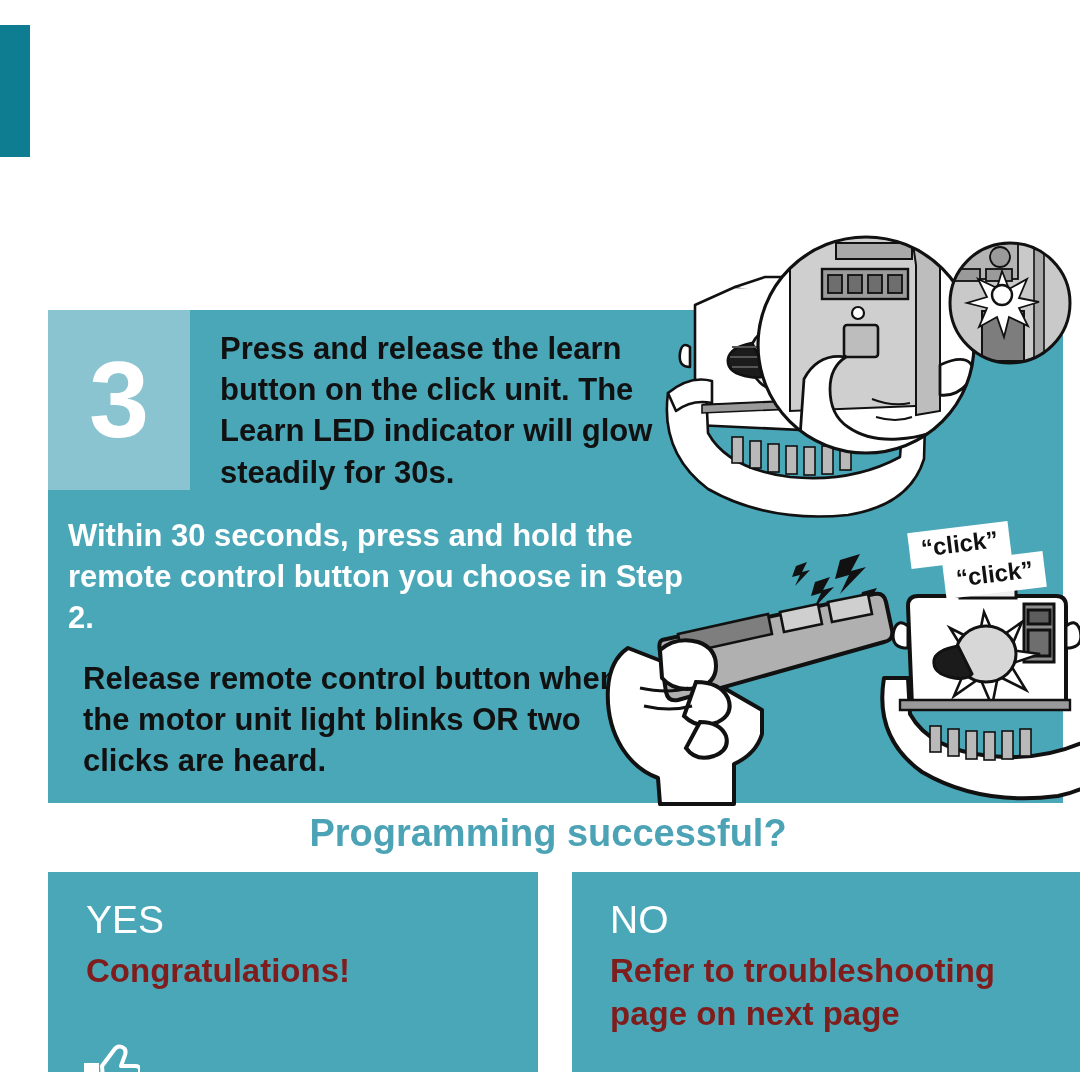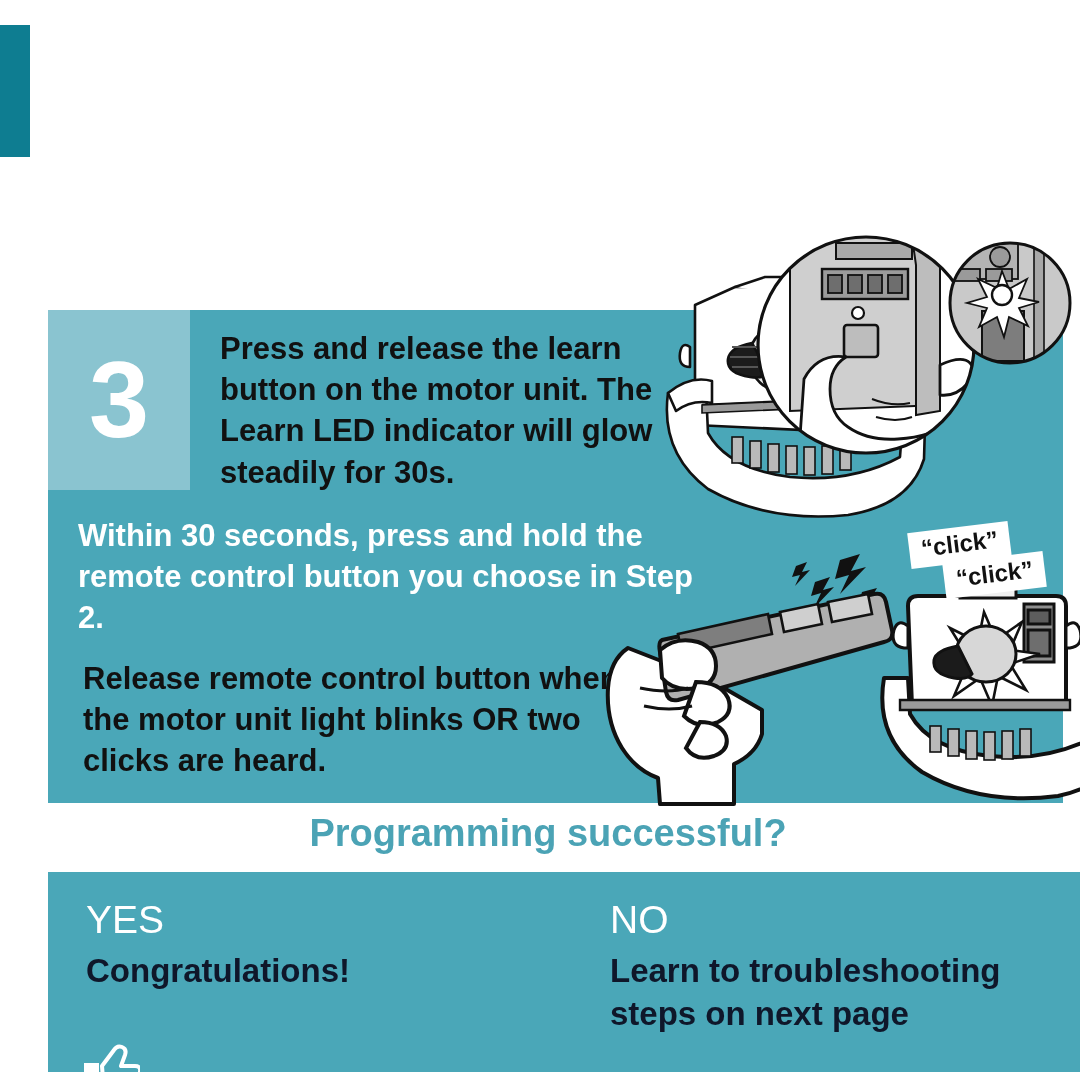--- a/index.html
+++ b/index.html
@@ -41,21 +41,21 @@
   .step-number{
     position:absolute;left:0;top:0;width:142px;height:180px;
     display:flex;align-items:center;justify-content:center;
     font-size:108px;font-weight:bold;color:#ffffff;line-height:1;
   }
   .step-text{
     position:absolute;left:172px;top:18px;width:470px;
     font-size:31px;font-weight:bold;color:#111;line-height:1.33;
   }
   .para-white{
-    position:absolute;left:30px;top:205px;width:620px;
+    position:absolute;left:20px;top:205px;width:620px;
     font-size:31px;font-weight:bold;color:#ffffff;line-height:1.33;
   }
   .para-dark{
     position:absolute;left:35px;top:348px;width:570px;
     font-size:31px;font-weight:bold;color:#111;line-height:1.33;
   }
 
   
   .ill{position:absolute;}
   .ill-top{left:640px;top:225px;width:440px;height:300px;}
@@ -73,48 +73,48 @@
   .question{
     position:absolute;left:0;top:812px;width:1080px;
     text-align:center;
     font-size:38px;font-weight:bold;color:#4BA3B5;padding-left:8px;
   }
 
   
   .choice{
     position:absolute;top:872px;height:200px;background:#4AA7B8;
   }
-  .choice-yes{left:48px;width:490px;padding-left:46px;}
+  .choice-yes{left:48px;width:490px;}
   .choice-no{left:572px;width:553px;}
   .choice-head{
     position:absolute;left:38px;top:28px;
     font-size:39px;color:#ffffff;font-weight:normal;line-height:1;
   }
   .choice-body{
     position:absolute;left:38px;top:78px;width:420px;
-    font-size:33px;color:#0f172a;font-weight:bold;line-height:1.3;
+    font-size:33px;color:#7f1d1d;font-weight:bold;line-height:1.3;
   }
   .thumb{
     position:absolute;left:36px;top:172px;width:56px;height:52px;
   }
 </style>
 </head>
 <body>
 
 <div class="page">
 
   <div class="accent-bar"></div>
 
   <div class="panel">
 
     <div class="step-badge">
       <div class="step-number">3</div>
     </div>
 
-    <div class="step-text">Press and release the learn button on the motor unit. The Learn LED indicator will glow steadily for 30s.</div>
+    <div class="step-text">Press and release the learn button on the click unit. The Learn LED indicator will glow steadily for 30s.</div>
 
     <div class="para-white">Within 30 seconds, press and hold the remote control button you choose in Step 2.</div>
 
     <div class="para-dark">Release remote control button when the motor unit light blinks OR two clicks are heard.</div>
   </div>
 
   <svg class="ill ill-top" viewBox="0 0 440 300">
     <defs>
       <clipPath id="clipCircle">
           <circle cx="226" cy="120" r="108"></circle>
@@ -258,16 +258,16 @@
     <div class="choice-head">YES</div>
     <div class="choice-body">Congratulations!</div>
     <svg class="thumb" viewBox="0 0 56 52">
       <rect x="1" y="20" width="13" height="29" fill="#ffffff" stroke="#ffffff" stroke-width="2"></rect>
       <path d="M18 22 L30 6 q3 -5 8 -3 q5 2 3 8 l-4 11 l14 0 q6 0 5 6 l-4 18 q-1 5 -6 5 l-22 0 q-4 0 -4 -4 Z" fill="none" stroke="#ffffff" stroke-width="4" stroke-linejoin="round"></path>
     </svg>
   </div>
 
   <div class="choice choice-no">
     <div class="choice-head">NO</div>
-    <div class="choice-body">Learn to troubleshooting steps on next page</div>
+    <div class="choice-body">Refer to troubleshooting page on next page</div>
   </div>
 
 </div>
 
 </body></html>

